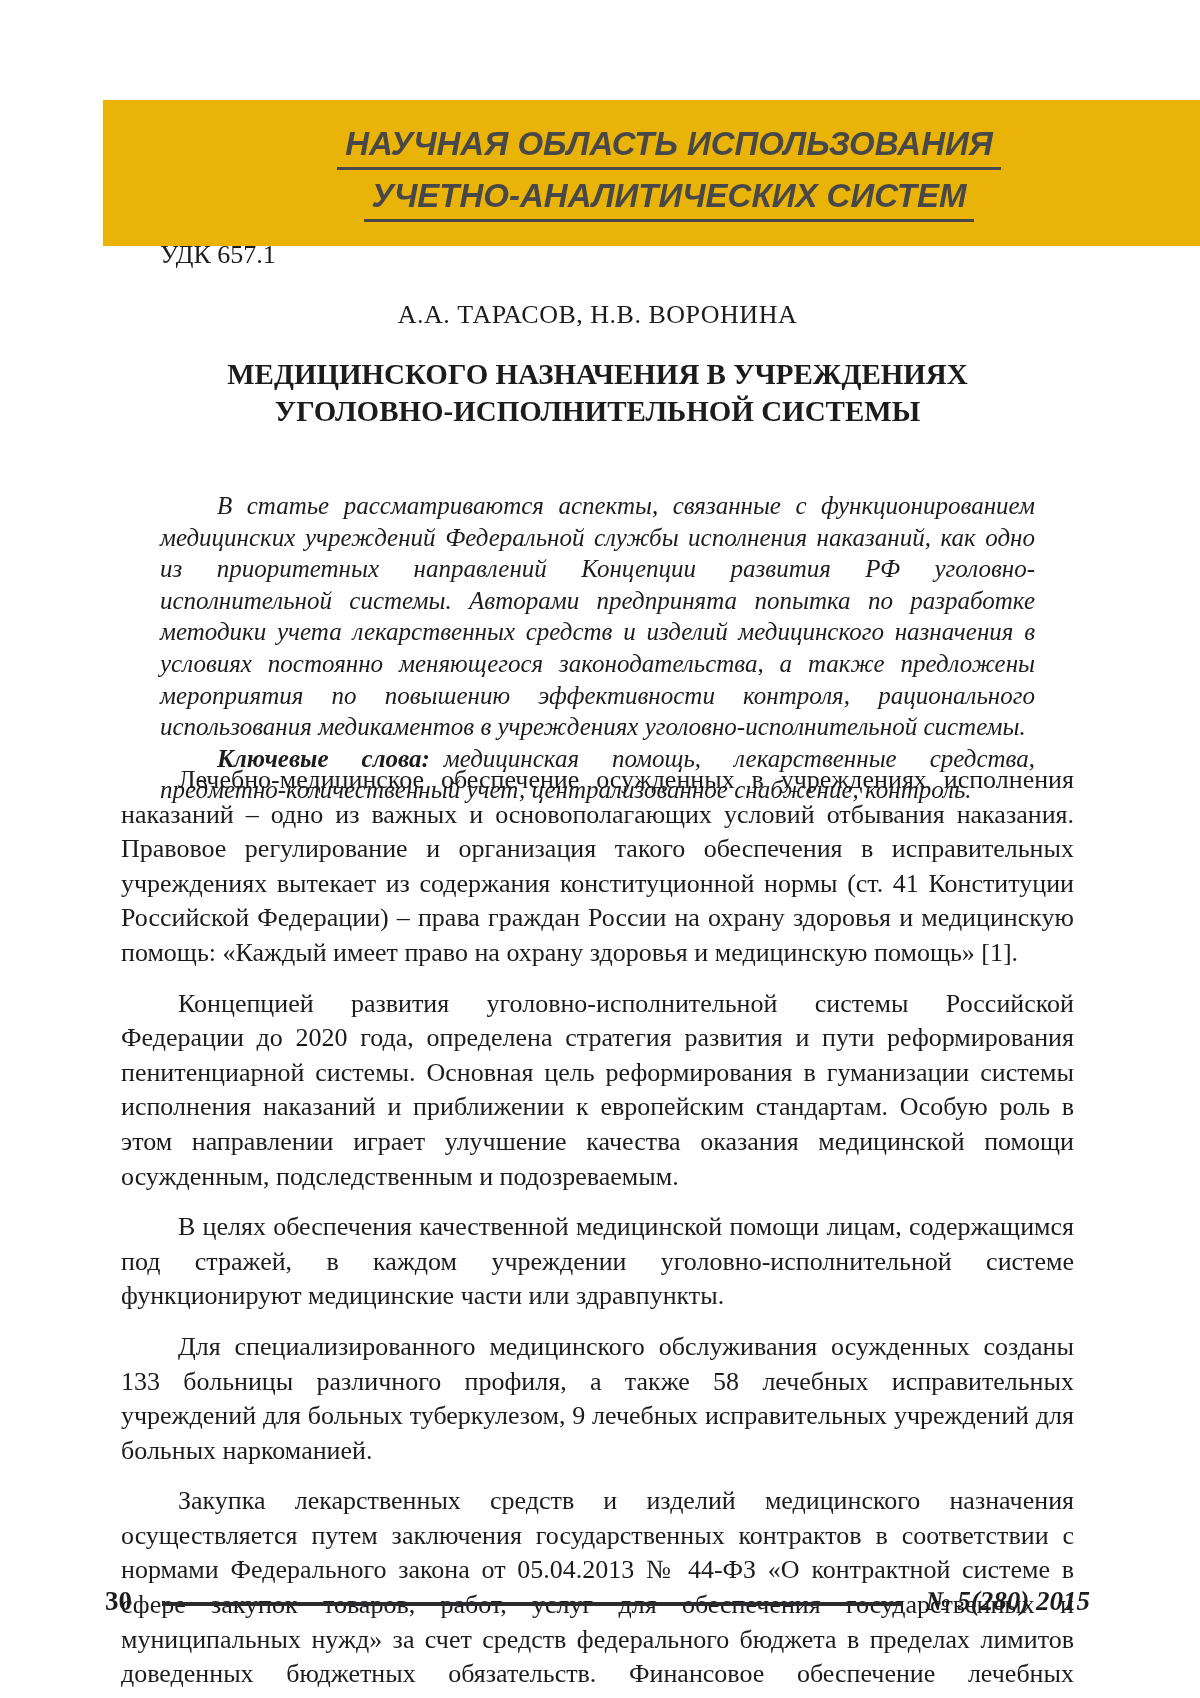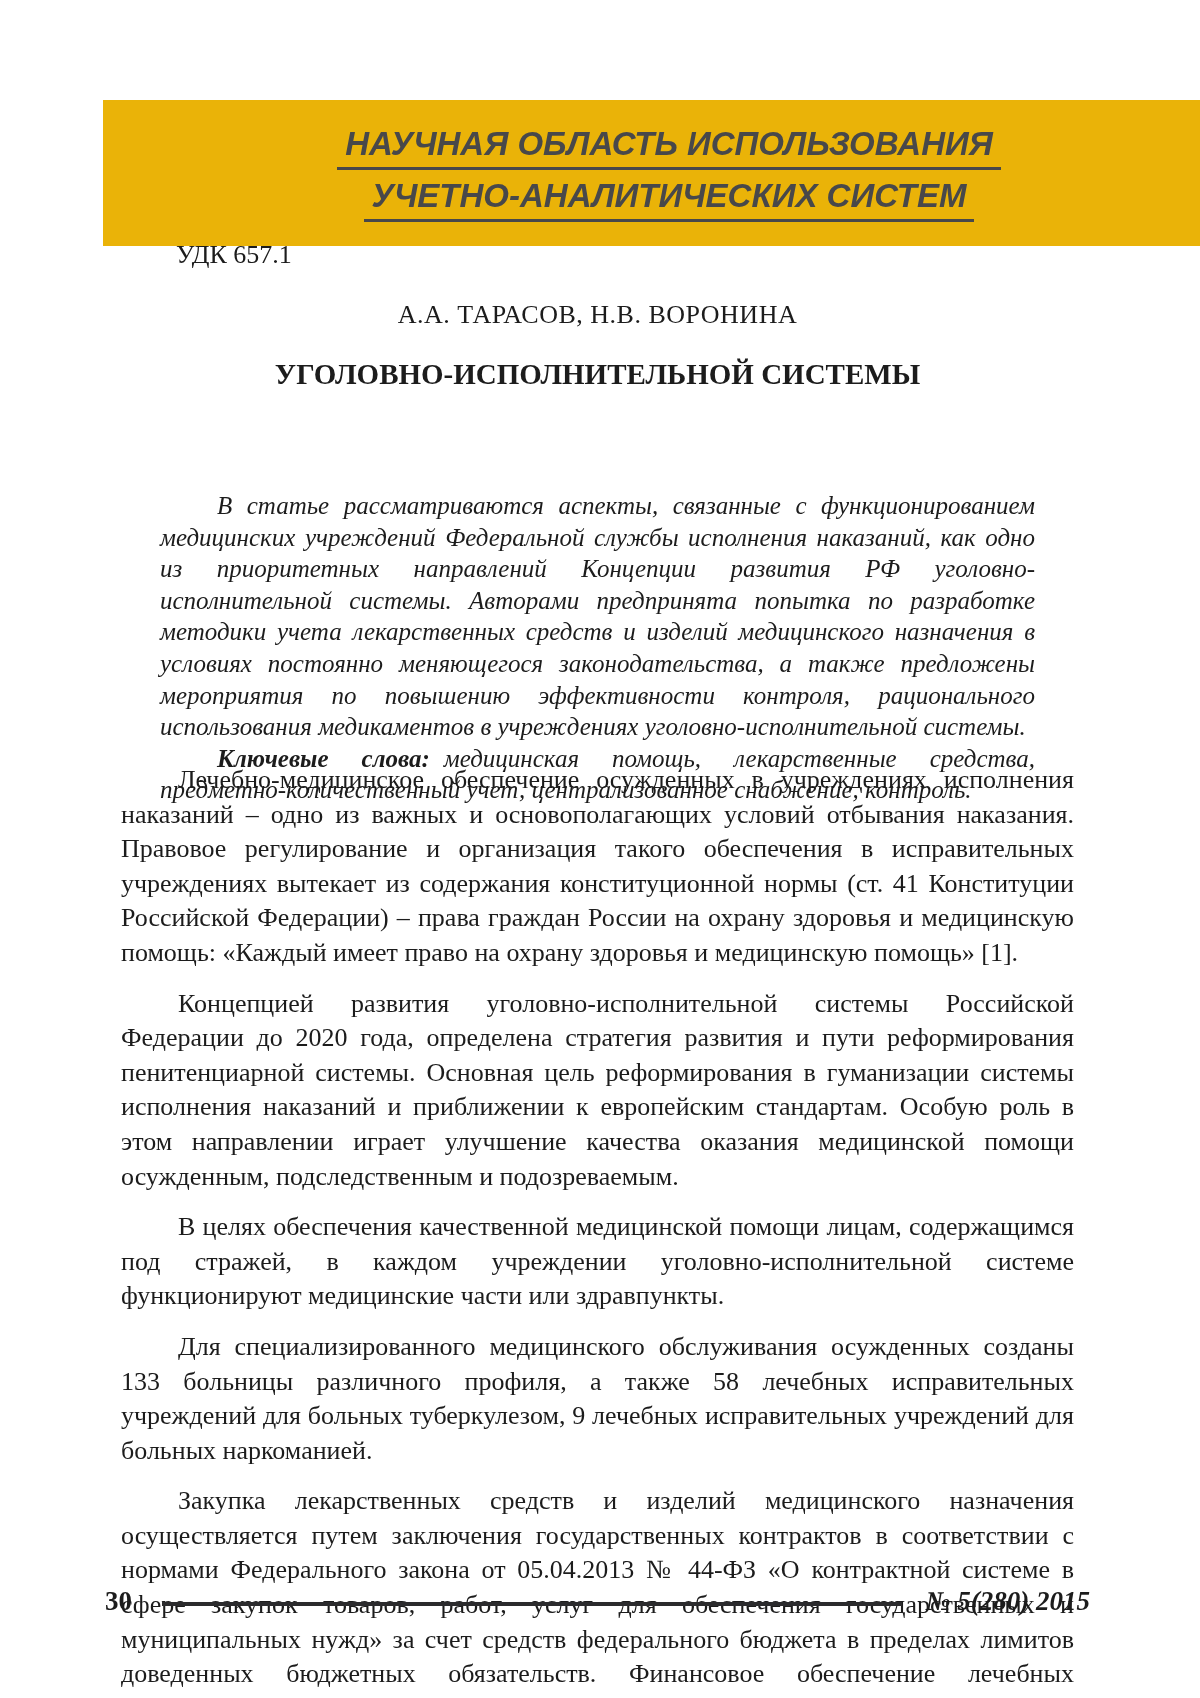--- a/index.html
+++ b/index.html
@@ -26,21 +26,21 @@
     display:inline-block;
     font-family:"Liberation Sans", sans-serif;
     font-weight:bold; font-style:italic;
     font-size:33px; line-height:44px;
     color:#48484a;
     border-bottom:3px solid #48484a;
     padding:0 8px 1px 8px;
   }
   
   .udc {
-    position:absolute; left:176px; top:240px;
+    position:absolute; left:160px; top:240px;
     font-size:26px;
   }
   .authors {
     position:absolute; left:105px; top:300px; width:985px;
     text-align:center; font-size:26px; letter-spacing:0.5px;
   }
   .title {
     position:absolute; left:105px; top:356px; width:985px;
     text-align:center; font-weight:bold;
     font-size:29px; line-height:37px;
@@ -87,20 +87,21 @@
     <div class="banner-line">
       <span>УЧЕТНО-АНАЛИТИЧЕСКИХ СИСТЕМ</span>
     </div>
   </div>
 
   <div class="udc">УДК 657.1</div>
 
   <div class="authors">А.А. ТАРАСОВ, Н.В. ВОРОНИНА</div>
 
   <div class="title">
+    <div>МЕДИЦИНСКОГО НАЗНАЧЕНИЯ В УЧРЕЖДЕНИЯХ</div>
     <div>УГОЛОВНО-ИСПОЛНИТЕЛЬНОЙ СИСТЕМЫ</div>
   </div>
 
   <div class="abstract-block">
     <p>В статье рассматриваются аспекты, связанные с функционированием медицинских учреждений Федеральной службы исполнения наказаний, как одно из приоритетных направлений Концепции развития РФ уголовно-исполнительной системы. Авторами предпринята попытка по разработке методики учета лекарственных средств и изделий медицинского назначения в условиях постоянно меняющегося законодательства, а также предложены мероприятия по повышению эффективности контроля, рационального использования медикаментов в учреждениях уголовно-исполнительной системы.</p>
     <p><span class="kw-label">Ключевые слова:</span><span>медицинская помощь, лекарственные средства, предметно-количественный учет, централизованное снабжение, контроль.</span></p>
   </div>
 
   <div class="body-text">
     <p>Лечебно-медицинское обеспечение осужденных в учреждениях исполнения наказаний – одно из важных и основополагающих условий отбывания наказания. Правовое регулирование и организация такого обеспечения в исправительных учреждениях вытекает из содержания конституционной нормы (ст. 41 Конституции Российской Федерации) – права граждан России на охрану здоровья и медицинскую помощь: «Каждый имеет право на охрану здоровья и медицинскую помощь» [1].</p>

